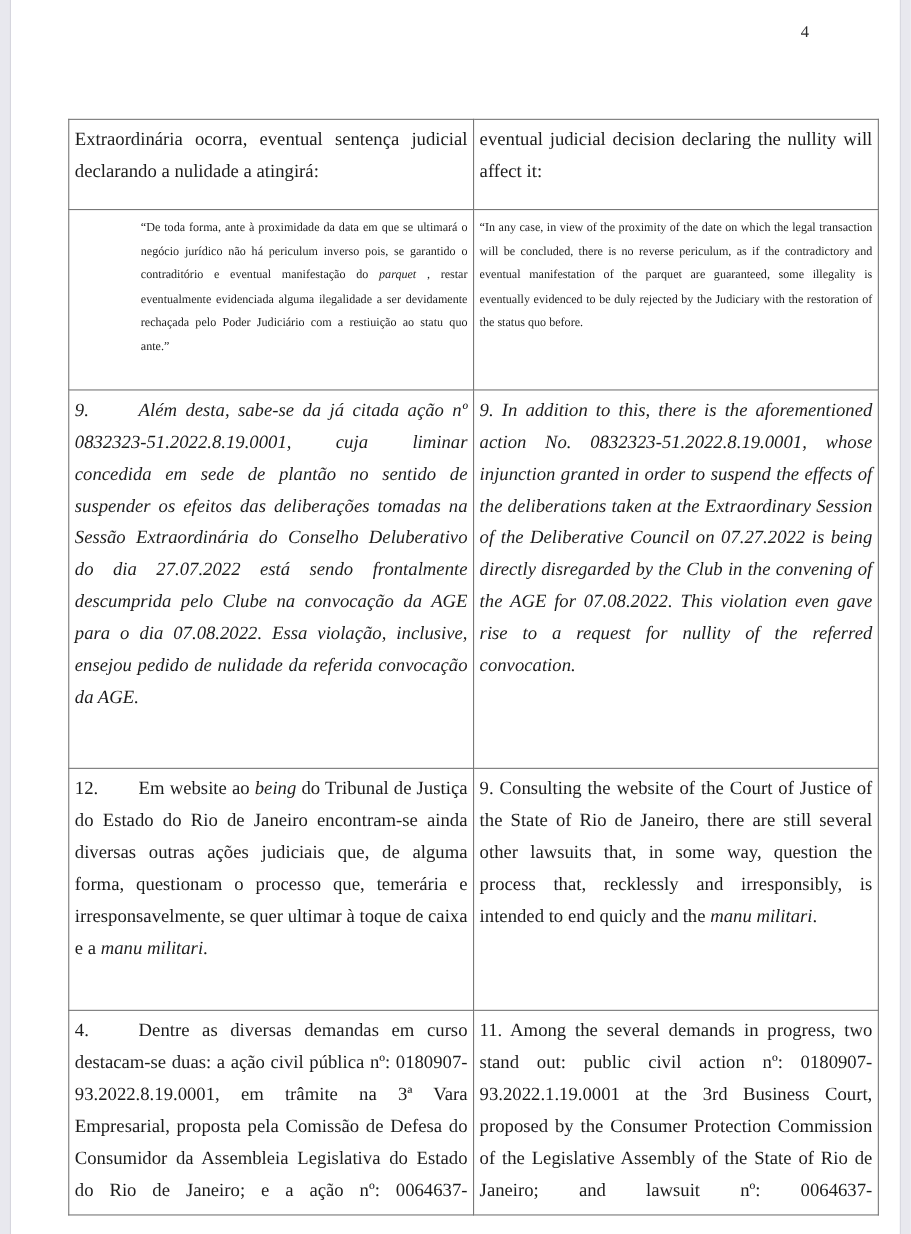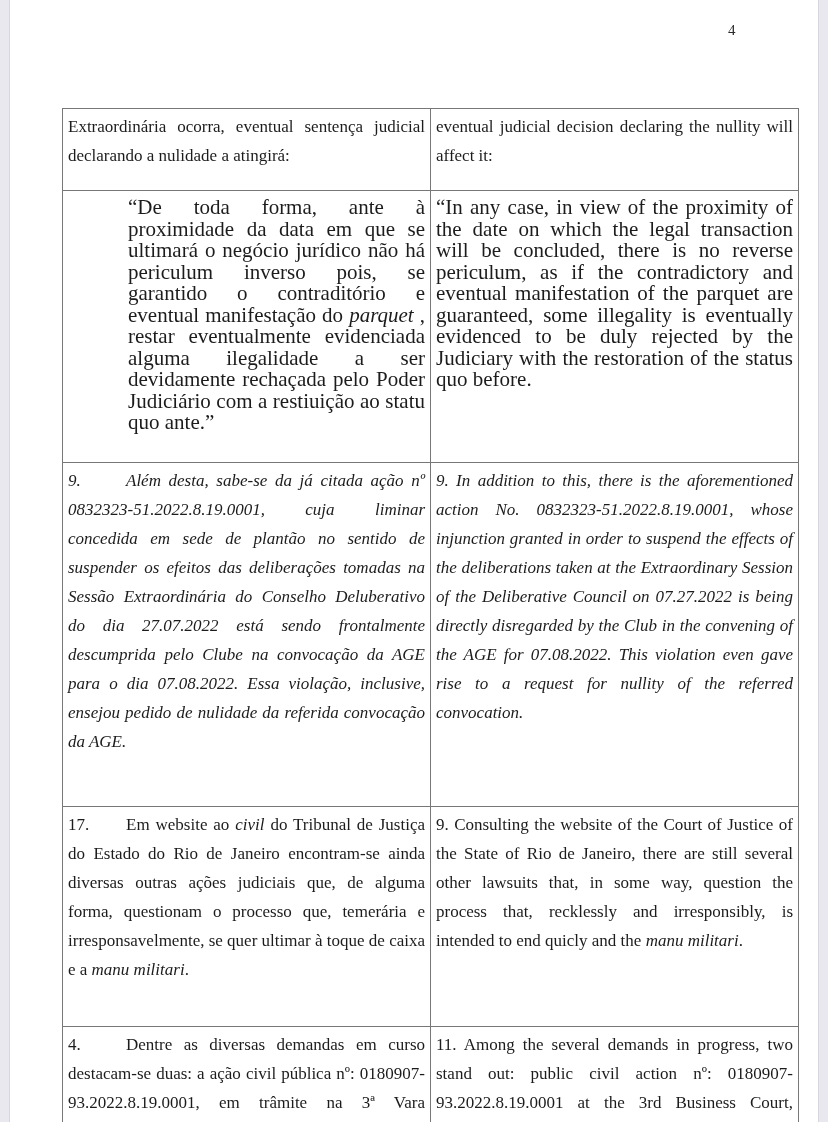--- a/index.html
+++ b/index.html
@@ -48,21 +48,21 @@
     font-size: 17px;
     line-height: 29px;
     text-align: justify;
     margin: 0 0 30px 0;
   }
   .pnum {
     display: inline-block;
     width: 58px;
   }
   .quote {
-    font-size: 21px;
+    font-size: 11px;
     line-height: 21.5px;
     text-align: justify;
     margin: 3px 0 28px 0;
   }
   .quote.pt-quote { margin-left: 60px; }
   .row-intro .para  { margin-bottom: 20px; }
   .row-p9  .para    { margin-bottom: 50px; font-style: italic; }
   .row-p10 .para    { margin-bottom: 42px; }
   .row-p11 .para    { margin-bottom: 8px; }
   .force-last {
@@ -106,32 +106,32 @@
         <td class="cell">
           <p class="para"><span class="pnum">9.</span><span>Além desta, sabe-se da já citada ação nº 0832323-51.2022.8.19.0001, cuja liminar concedida em sede de plantão no sentido de suspender os efeitos das deliberações tomadas na Sessão Extraordinária do Conselho Deluberativo do dia 27.07.2022 está sendo frontalmente descumprida pelo Clube na convocação da AGE para o dia 07.08.2022. Essa violação, inclusive, ensejou pedido de nulidade da referida convocação da AGE.</span></p>
         </td>
         <td class="cell">
           <p class="para">9. In addition to this, there is the aforementioned action No. 0832323-51.2022.8.19.0001, whose injunction granted in order to suspend the effects of the deliberations taken at the Extraordinary Session of the Deliberative Council on 07.27.2022 is being directly disregarded by the Club in the convening of the AGE for 07.08.2022. This violation even gave rise to a request for nullity of the referred convocation.</p>
         </td>
       </tr>
 
       <tr class="row-p10">
         <td class="cell">
-          <p class="para"><span class="pnum">17.</span><span>Em website ao </span><i>civil</i><span> do Tribunal de Justiça do Estado do Rio de Janeiro encontram-se ainda diversas outras ações judiciais que, de alguma forma, questionam o processo que, temerária e irresponsavelmente, se quer ultimar à toque de caixa e a </span><i>manu militari</i><span>.</span></p>
+          <p class="para"><span class="pnum">12.</span><span>Em website ao </span><i>being</i><span> do Tribunal de Justiça do Estado do Rio de Janeiro encontram-se ainda diversas outras ações judiciais que, de alguma forma, questionam o processo que, temerária e irresponsavelmente, se quer ultimar à toque de caixa e a </span><i>manu militari</i><span>.</span></p>
         </td>
         <td class="cell">
           <p class="para"><span>9. Consulting the website of the Court of Justice of the State of Rio de Janeiro, there are still several other lawsuits that, in some way, question the process that, recklessly and irresponsibly, is intended to end quicly and the </span><i>manu militari</i><span>.</span></p>
         </td>
       </tr>
 
       <tr class="row-p11">
         <td class="cell">
           <p class="para force-last"><span class="pnum">4.</span><span>Dentre as diversas demandas em curso destacam-se duas: a ação civil pública nº: 0180907-93.2022.8.19.0001, em trâmite na 3ª Vara Empresarial, proposta pela Comissão de Defesa do Consumidor da Assembleia Legislativa do Estado do Rio de Janeiro; e a ação nº: 0064637-</span></p>
         </td>
         <td class="cell">
-          <p class="para force-last">11. Among the several demands in progress, two stand out: public civil action nº: 0180907-93.2022.8.19.0001 at the 3rd Business Court, proposed by the Consumer Protection Commission of the Legislative Assembly of the State of Rio de Janeiro; and lawsuit nº: 0064637-</p>
+          <p class="para force-last">11. Among the several demands in progress, two stand out: public civil action nº: 0180907-93.2022.1.19.0001 at the 3rd Business Court, proposed by the Consumer Protection Commission of the Legislative Assembly of the State of Rio de Janeiro; and lawsuit nº: 0064637-</p>
         </td>
       </tr>
 
     </tbody>
   </table>
 
 </div>
 
 </body></html>

